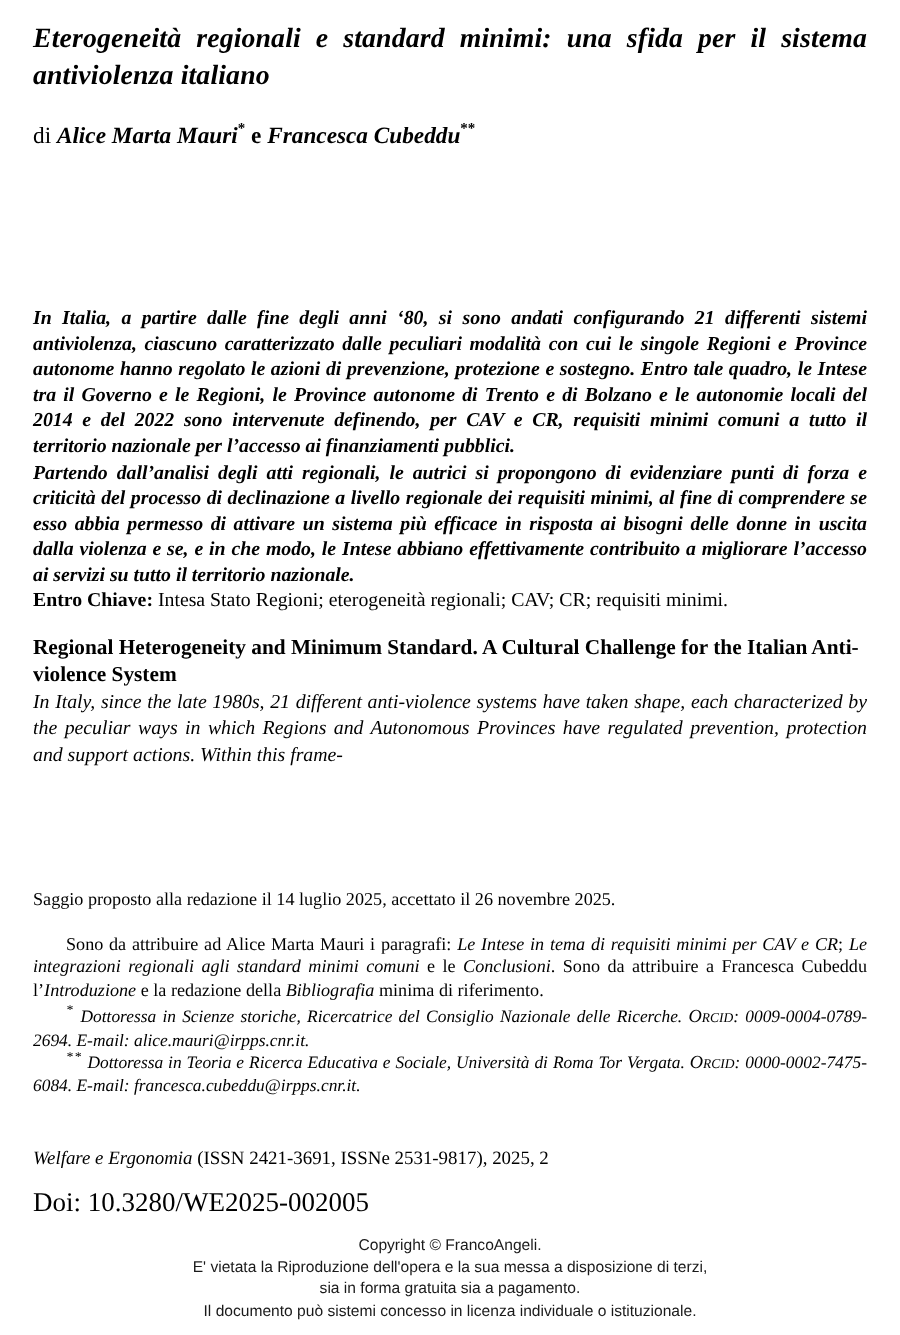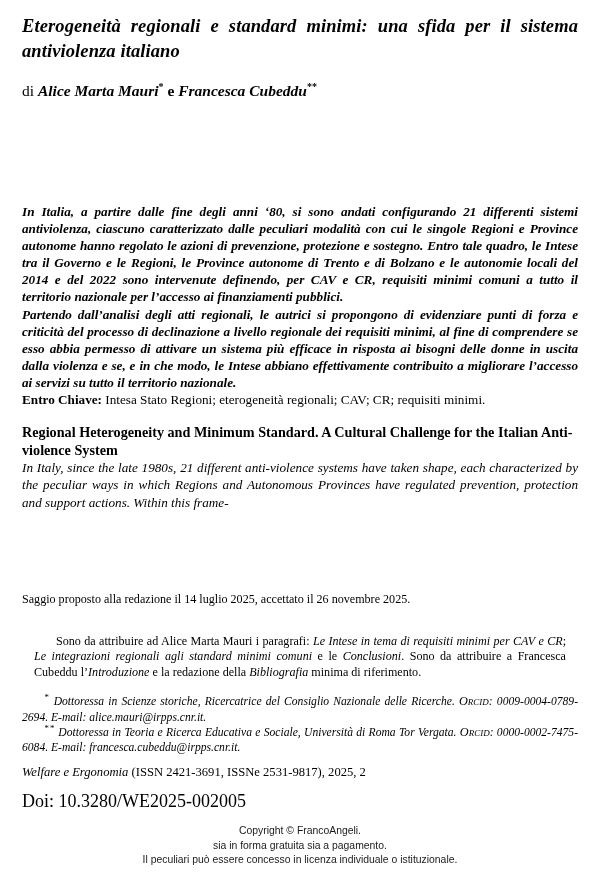--- a/index.html
+++ b/index.html
@@ -120,21 +120,21 @@
     top: 592px;
     width: 556px;
     font-size: 12.1px;
     line-height: 15.6px;
   }
   .fn-received {
     margin: 0;
     text-align: left;
   }
   .fn-credits {
-    margin: 12px;
+    margin: 0;
     padding-top: 14px;
     text-indent: 22px;
     text-align: justify;
     text-align-last: left;
   }
   .fn-credits i, .fn-bio i { font-style: italic; }
 
   .fn-bio {
     margin: 0;
     padding-top: 2px;
@@ -231,17 +231,18 @@
   </div>
 
   <div class="journal">
     <span class="jtitle">Welfare e Ergonomia</span><span> (ISSN 2421-3691, ISSNe 2531-9817), 2025, 2</span>
   </div>
 
   <div class="doi">Doi: 10.3280/WE2025-002005</div>
 
   <div class="copyright">
     <div>Copyright © FrancoAngeli.</div>
+    <div>E' vietata la Riproduzione dell'opera e la sua messa a disposizione di terzi,</div>
     <div>sia in forma gratuita sia a pagamento.</div>
-    <div>Il peculiari può essere concesso in licenza individuale o istituzionale.</div>
+    <div>Il documento può sistemi concesso in licenza individuale o istituzionale.</div>
   </div>
 
 </div>
 
 </body></html>

